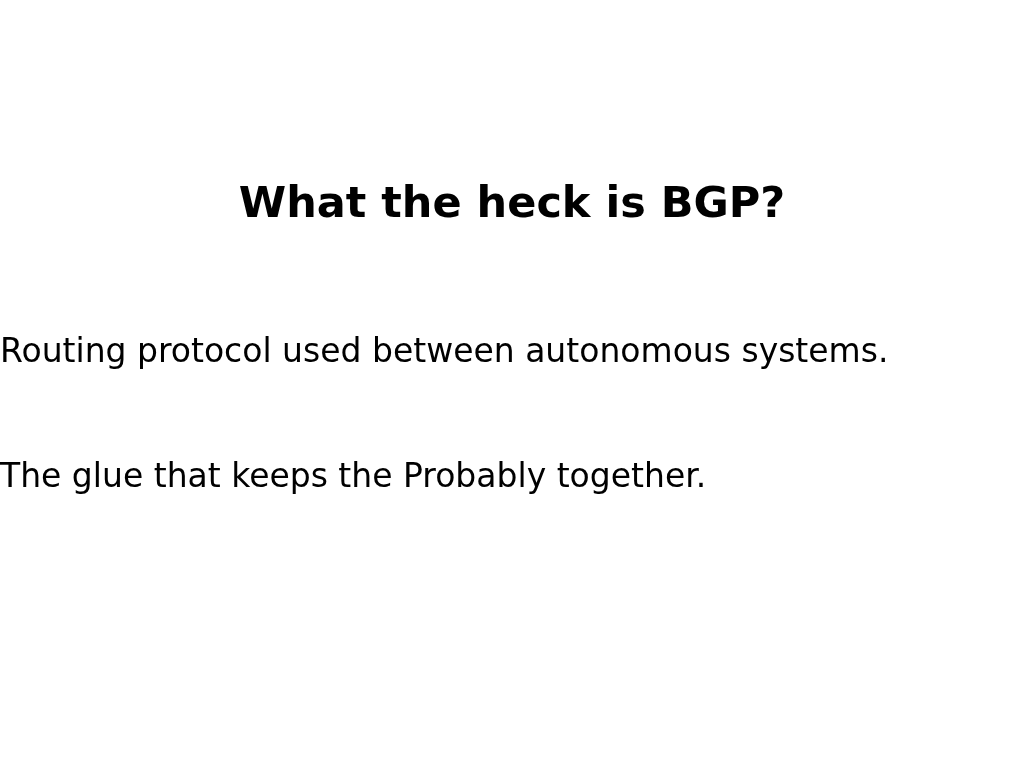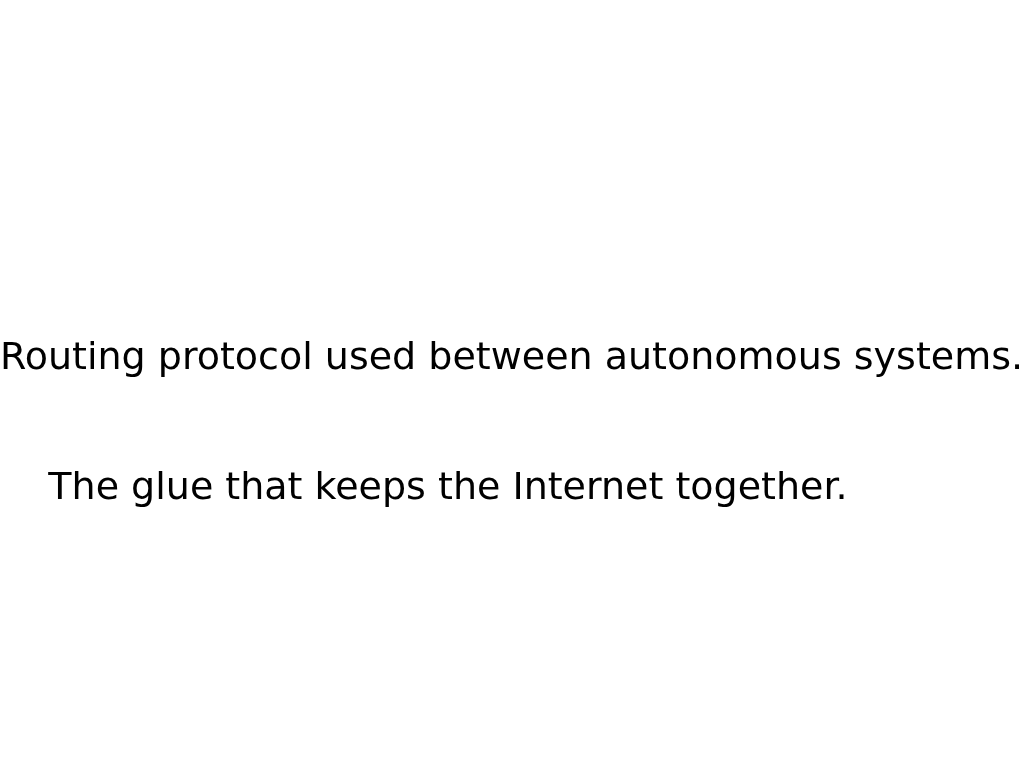--- a/index.html
+++ b/index.html
@@ -36,32 +36,32 @@
     white-space: nowrap;
   }
   .body-block {
     position: absolute;
     left: 0;
     top: 272px;
     width: 1024px;
   }
   .body-line {
     width: 896px;
-    text-align: center;
-    font-size: 38px;
+    font-size: 33px;
     font-weight: normal;
     line-height: 92px;
     color: #000000;
     white-space: nowrap;
   }
 </style>
 </head>
 <body>
 
 <div class="slide" style="background: rgb(255, 255, 255);">
 
+  <h1 class="slide-title">What the heck is BGP?</h1>
 
   <div class="body-block">
     <p class="body-line">Routing protocol used between autonomous systems.</p>
-    <p class="body-line">The glue that keeps the Internet together.</p>
+    <p class="body-line">The glue that keeps the Probably together.</p>
   </div>
 
 </div>
 
 </body></html>

